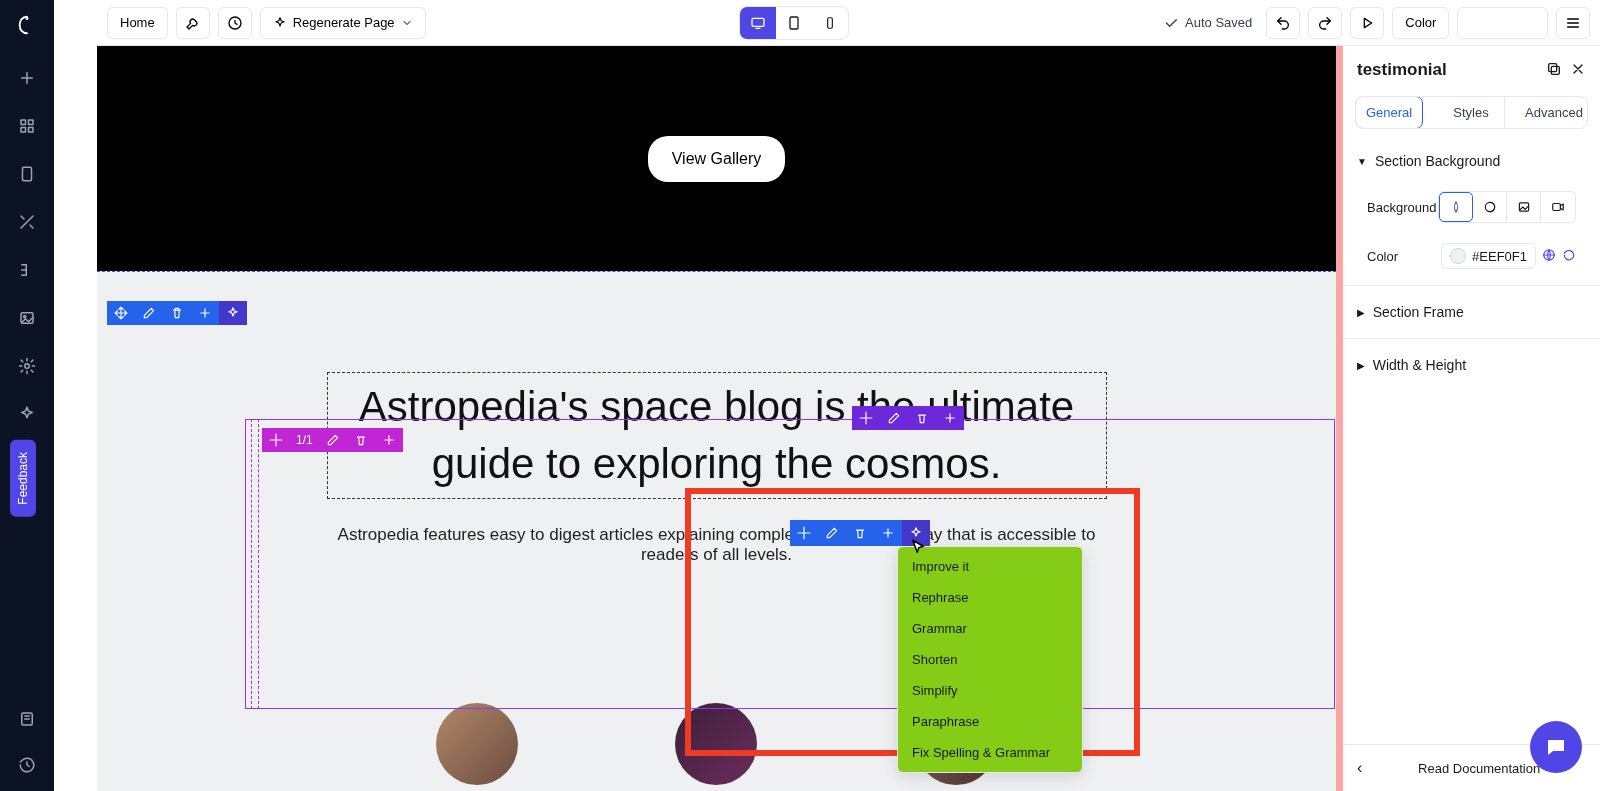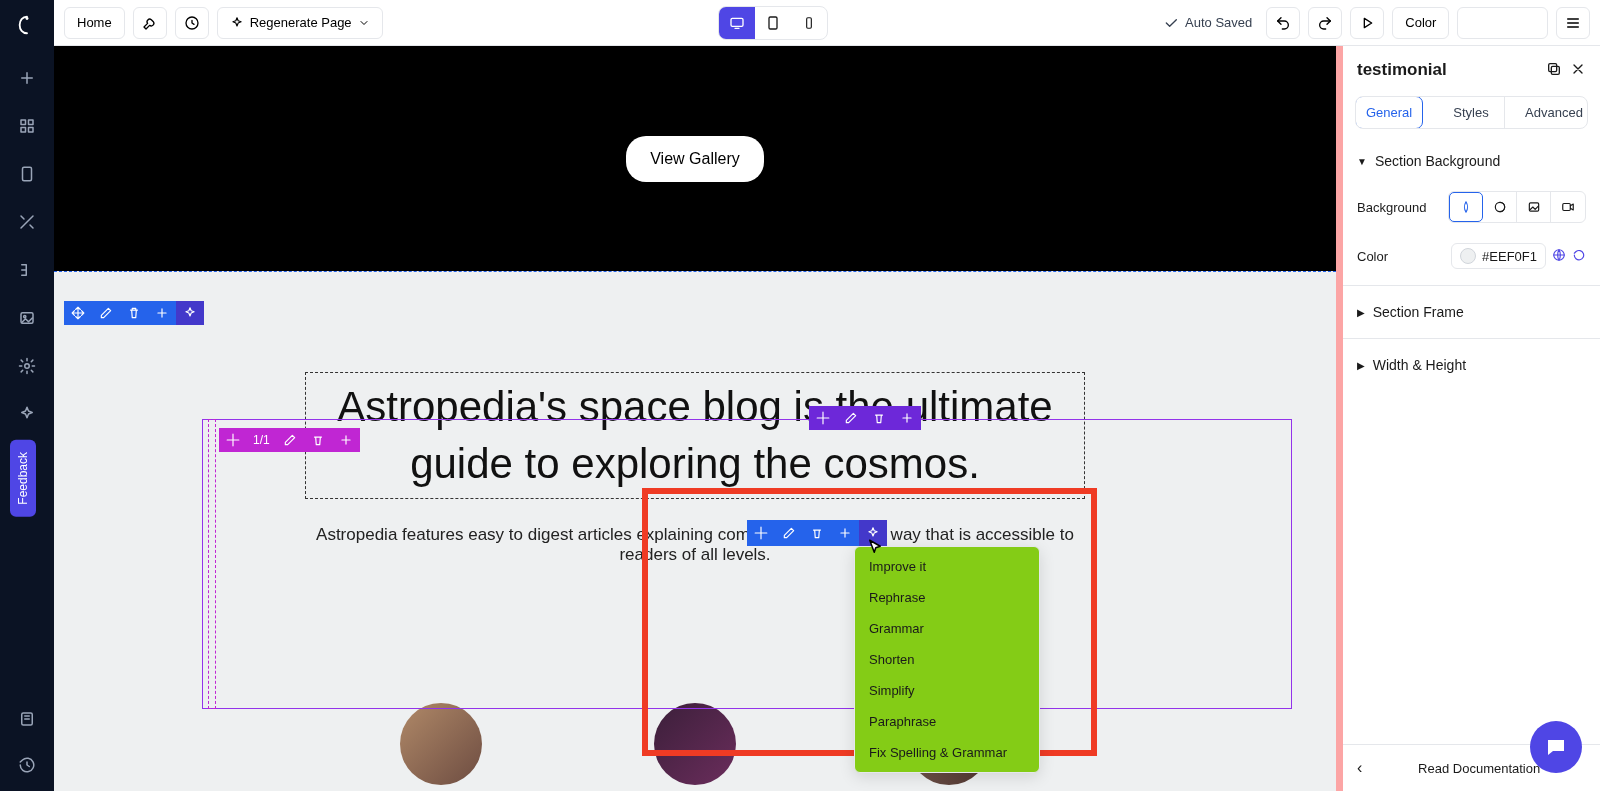--- a/index.html
+++ b/index.html
@@ -1,17 +1,17 @@
 <!DOCTYPE html>
 <html><head>
 <meta charset="utf-8">
 <style>
 * { box-sizing: border-box; margin: 0; padding: 0; }
 body { font-family: -apple-system, BlinkMacSystemFont, 'Segoe UI', sans-serif; font-size: 13px; color: #1a1a1a; background: #fff; overflow: hidden; }
-.app { display: flex; height: 791px; width: 1600px; }
+.app { display: flex; height: 791px; width: 1600px; gap: 43px; }
 
 
 .vsidebar { width: 54px; background: #0b1324; display: flex; flex-direction: column; align-items: center; padding-top: 14px; gap: 24px; position: relative; }
 .vsidebar .logo { color: #fff; font-size: 22px; font-weight: 700; }
 .vsidebar .vicon { width: 24px; height: 24px; display: flex; align-items: center; justify-content: center; color: #9aa5b8; cursor: pointer; }
 .vsidebar .vicon svg { width: 18px; height: 18px; }
 .feedback-btn { position: absolute; left: 10px; top: 440px; background: #4f46e5; color: #fff; writing-mode: vertical-rl; transform: rotate(180deg); padding: 12px 6px; border-radius: 6px; font-size: 12px; cursor: pointer; }
 .vsidebar .bottom { position: absolute; bottom: 14px; display: flex; flex-direction: column; gap: 22px; align-items: center; }
 
 
@@ -74,21 +74,21 @@
 .rpanel-head { display:flex; align-items:center; justify-content:space-between; padding: 14px 14px 10px; }
 .rpanel-head h2 { font-size: 17px; font-weight: 600; }
 .rpanel-head .icons { display:flex; gap:8px; }
 .rpanel-tabs { display:flex; border: 1px solid #e5e7eb; border-radius: 8px; margin: 6px 12px 12px; overflow:hidden; }
 .rpanel-tabs .tab { flex:1; text-align:center; padding: 8px 0; font-size: 13px; cursor:pointer; color:#374151; border-right:1px solid #e5e7eb;margin-left:16px; }
 .rpanel-tabs .tab:last-child { border-right:none; }
 .rpanel-tabs .tab.active { color:#2563eb; border:1px solid #2563eb; border-radius:7px; margin:-1px; }
 
 .accordion-row { display:flex; align-items:center; gap:8px; padding: 12px 14px; font-size:14px; cursor:pointer; }
 .accordion-row .chev { font-size:10px; }
-.prop-row { display:flex; align-items:center; justify-content:space-between; padding: 10px 14px; font-size:13px; }
+.prop-row { display:flex; align-items:center; justify-content:space-between; padding: 10px 24px; font-size:13px; }
 .bg-type-group { display:flex; border:1px solid #e5e7eb; border-radius:6px; }
 .bg-type-group .bt { width: 34px; height: 30px; display:flex; align-items:center; justify-content:center; cursor:pointer; border-right:1px solid #e5e7eb; }
 .bg-type-group .bt:last-child { border-right:none; }
 .bg-type-group .bt.active { border:1px solid #2563eb; border-radius:5px; color:#2563eb; }
 .color-chip { display:flex; align-items:center; gap:6px; border:1px solid #e5e7eb; border-radius:6px; padding:4px 8px; }
 .color-swatch { width:16px; height:16px; border-radius:50%; background:#eef0f1; border:1px solid #d1d5db; }
 .color-extra { display:flex; gap:6px; margin-left:6px; color:#4f46e5; }
 
 .rpanel-footer { margin-top:auto; border-top:1px solid #e5e7eb; padding: 14px; display:flex; align-items:center; gap:10px; cursor:pointer; }
 .rpanel-footer .arrow { font-size:16px; }

